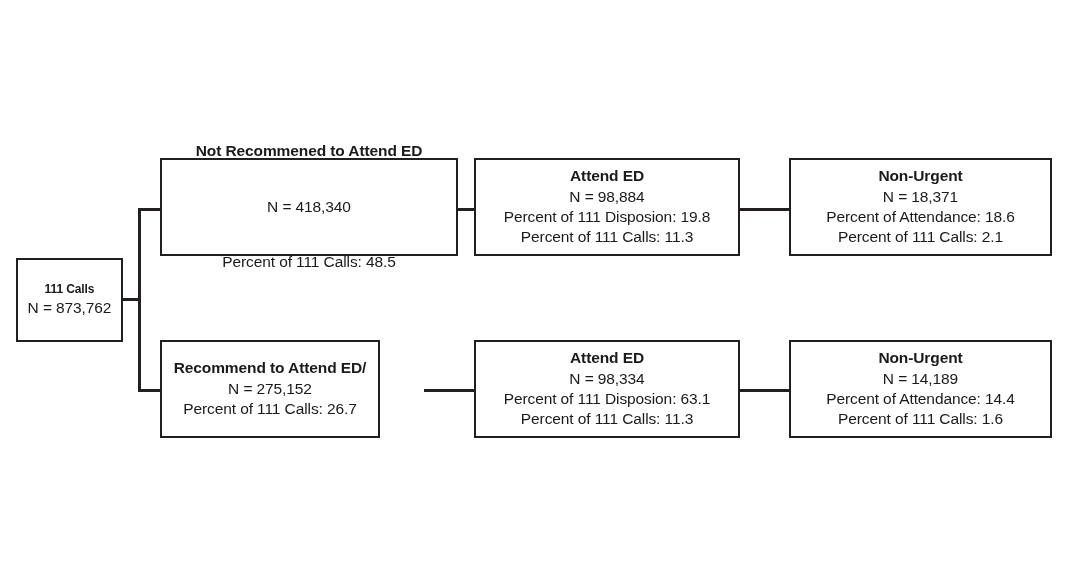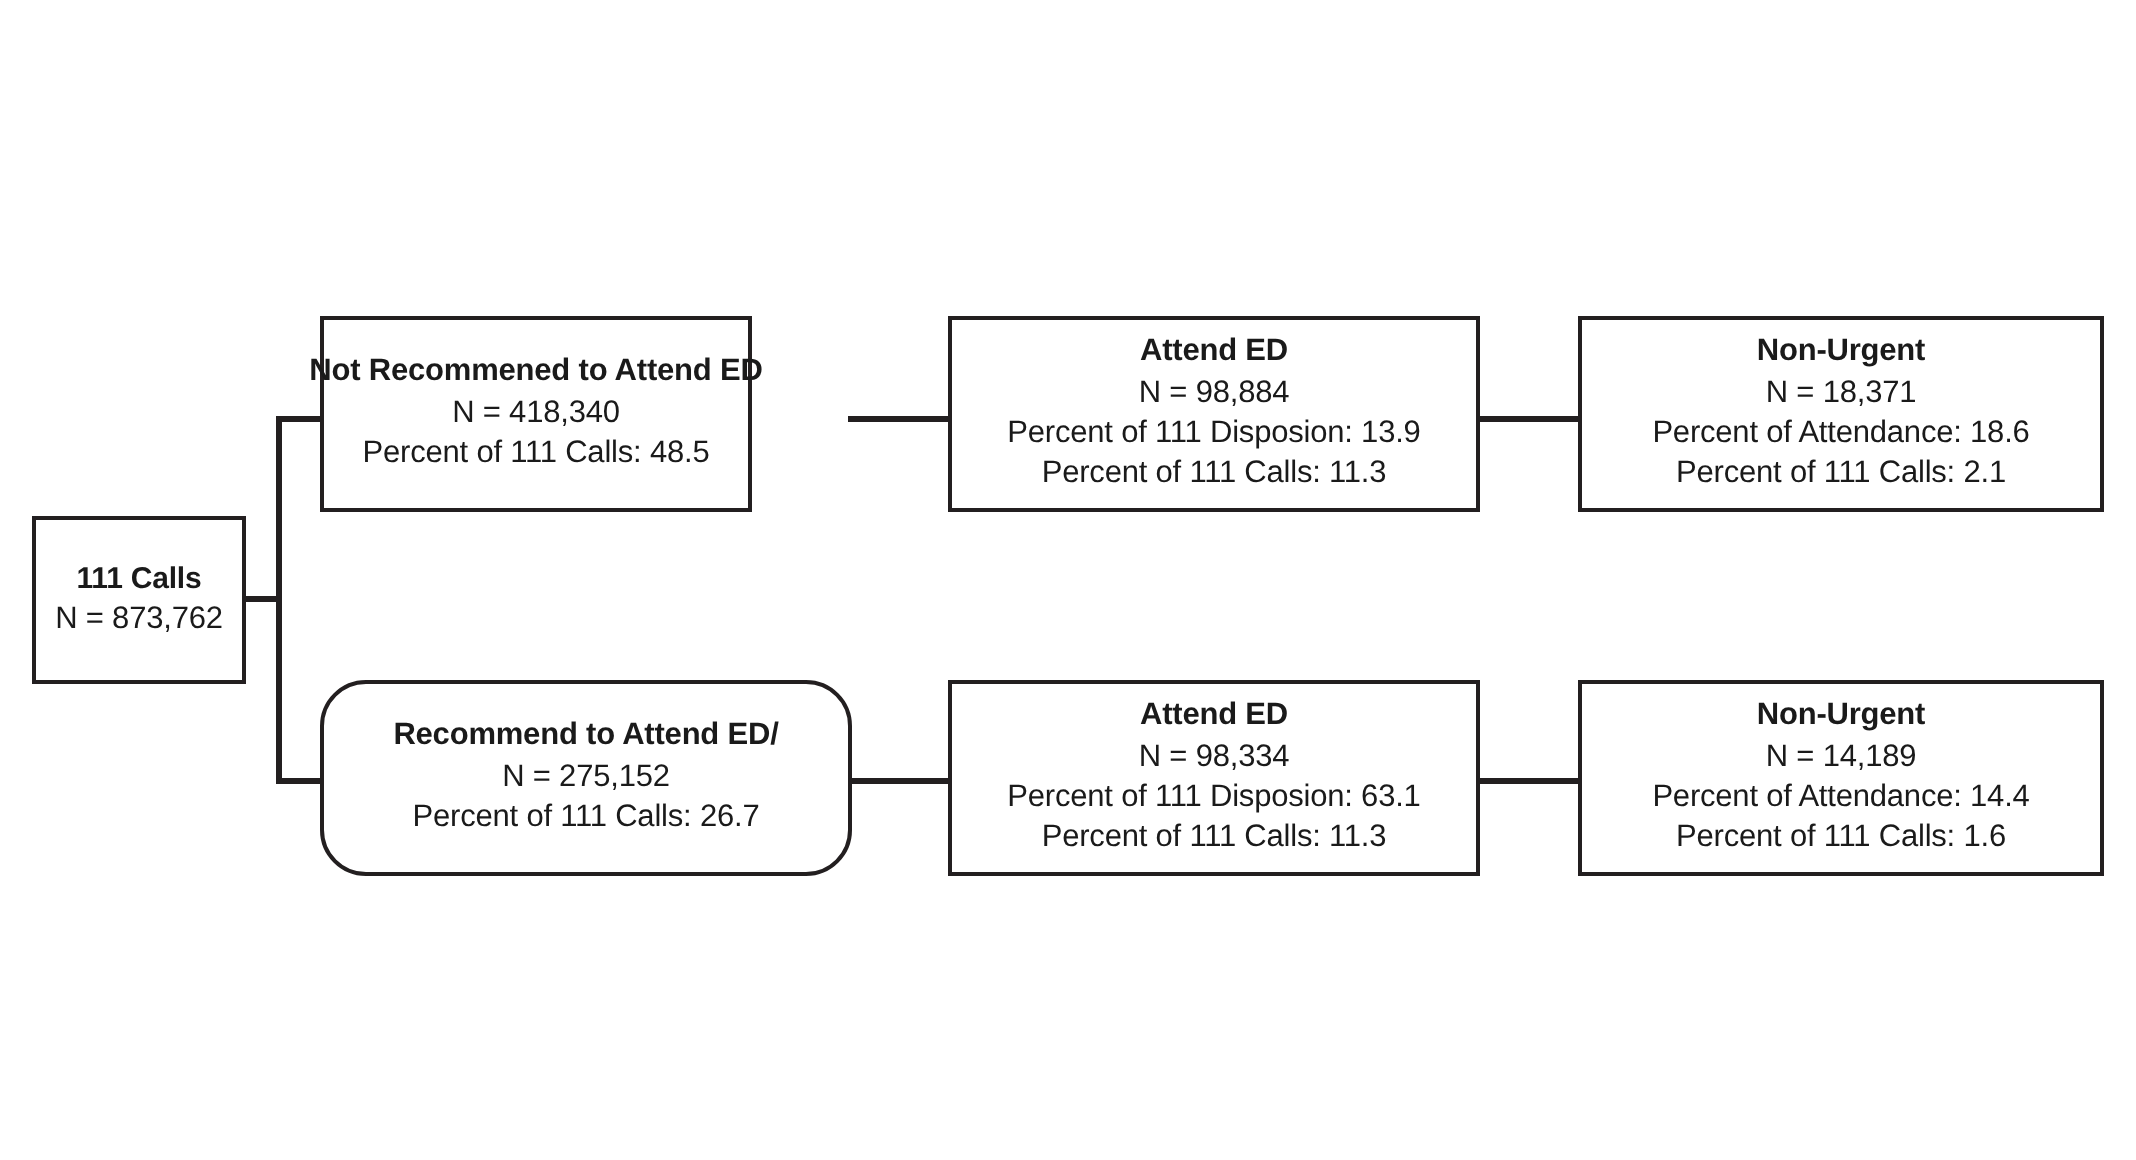--- a/index.html
+++ b/index.html
@@ -47,29 +47,29 @@
     white-space: nowrap;
   }
 
   
   #node-root {
     left: 16px;
     top: 258px;
     width: 107px;
     height: 84px;
   }
-  #node-root .title { font-size: 15px; }
+  #node-root .title { font-size: 12px; }
 
   
-  #node-top-1 { left: 160px;  top: 158px; width: 216px; height: 98px; }
+  #node-top-1 { left: 160px;  top: 158px; width: 298px; height: 98px; gap: 35px; }
   #node-top-2 { left: 474px;  top: 158px; width: 266px; height: 98px; }
   #node-top-3 { left: 789px;  top: 158px; width: 263px; height: 98px; }
 
   
-  #node-bot-1 { left: 160px;  top: 340px; width: 266px; height: 98px; border-radius: 23px; }
+  #node-bot-1 { left: 160px;  top: 340px; width: 220px; height: 98px; }
   #node-bot-2 { left: 474px;  top: 340px; width: 266px; height: 98px; }
   #node-bot-3 { left: 789px;  top: 340px; width: 263px; height: 98px; }
 
   
   .conn {
     position: absolute;
     background: #231f20;
   }
   .conn-h { height: 3px; }
   .conn-v { width: 3px; }
@@ -110,21 +110,21 @@
 
   <div class="node" id="node-top-1">
     <div class="title">Not Recommened to Attend ED</div>
     <div class="line">N = 418,340</div>
     <div class="line">Percent of 111 Calls: 48.5</div>
   </div>
 
   <div class="node" id="node-top-2">
     <div class="title">Attend ED</div>
     <div class="line">N = 98,884</div>
-    <div class="line">Percent of 111 Disposion: 13.9</div>
+    <div class="line">Percent of 111 Disposion: 19.8</div>
     <div class="line">Percent of 111 Calls: 11.3</div>
   </div>
 
   <div class="node" id="node-top-3">
     <div class="title">Non-Urgent</div>
     <div class="line">N = 18,371</div>
     <div class="line">Percent of Attendance: 18.6</div>
     <div class="line">Percent of 111 Calls: 2.1</div>
   </div>
 

